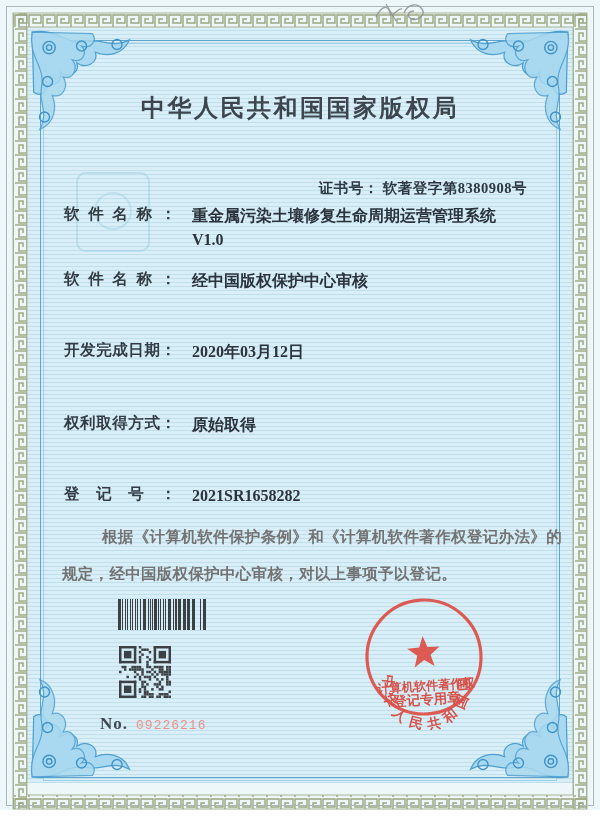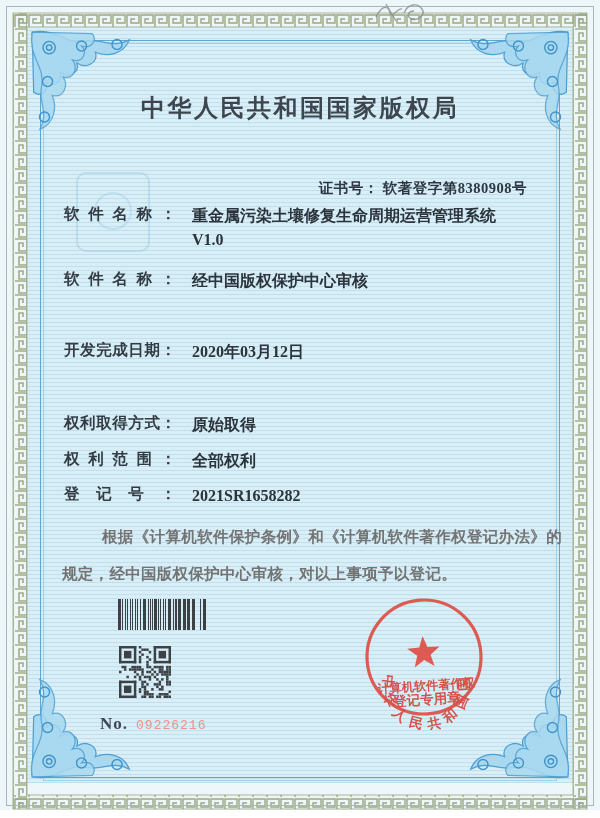--- a/index.html
+++ b/index.html
@@ -167,24 +167,20 @@
     <span class="flabel">软件名称：</span>
     <span class="fvalue">经中国版权保护中心审核</span>
   </div>
   <div class="frow" style="top:340px">
     <span class="flabel">开发完成日期：</span>
     <span class="fvalue">2020年03月12日</span>
   </div>
   <div class="frow" style="top:413px">
     <span class="flabel">权利取得方式：</span>
     <span class="fvalue">原始取得</span>
-  </div>
-  <div class="frow" style="top:449px">
-    <span class="flabel">权利范围：</span>
-    <span class="fvalue">全部权利</span>
   </div>
   <div class="frow" style="top:484px">
     <span class="flabel">登记号：</span>
     <span class="fvalue">2021SR1658282</span>
   </div>
 
   <div class="statement">根据《计算机软件保护条例》和《计算机软件著作权登记办法》的规定，经中国版权保护中心审核，对以上事项予以登记。</div>
 
   <svg id="barcode-svg" class="barcode" width="88" height="31">
       <rect x="0" y="0" width="3" height="31" fill="#3c4146"></rect>

